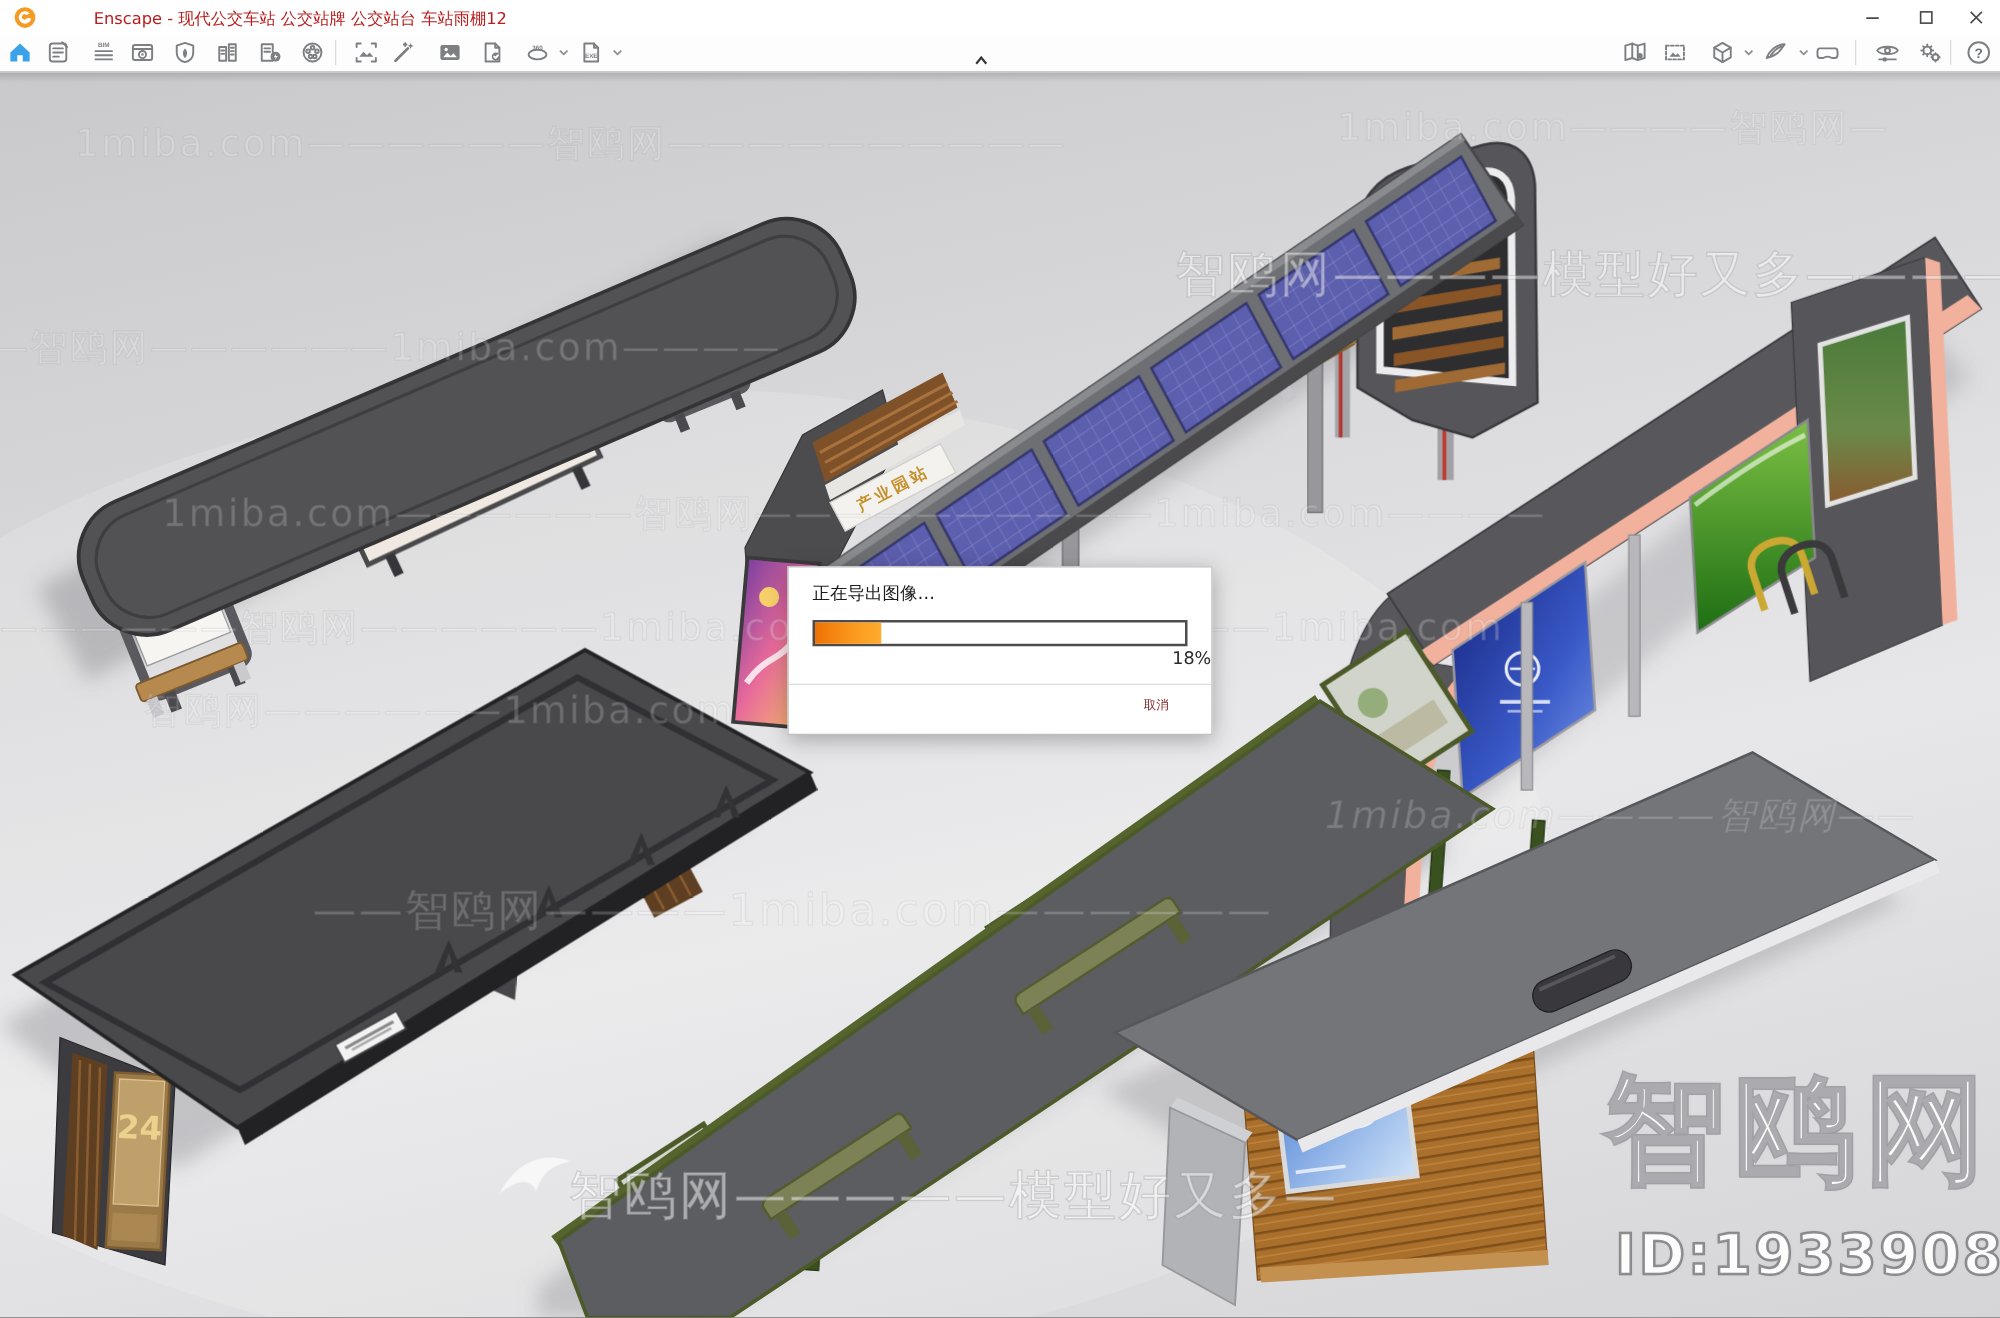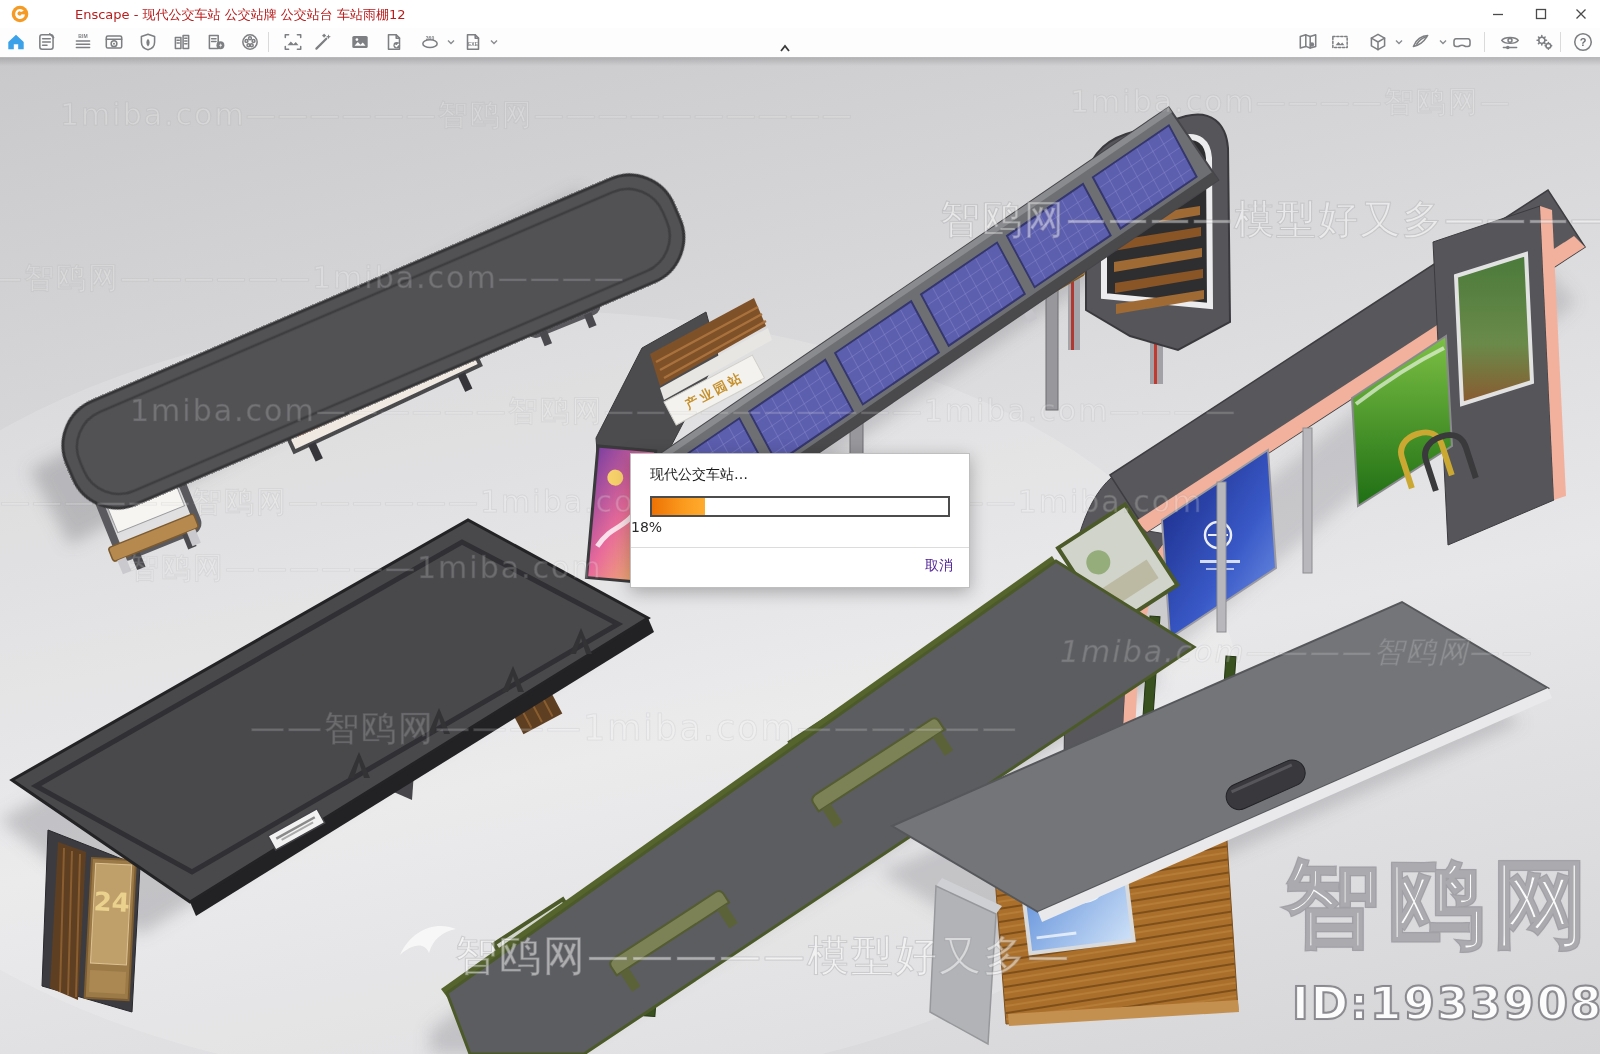--- a/index.html
+++ b/index.html
@@ -35,23 +35,23 @@
       text-shadow:0 0 2px rgba(110,110,116,.6);pointer-events:none;}
   .badge-id{position:absolute;left:1292px;top:920px;font-size:45px;letter-spacing:2px;font-weight:600;
       color:rgba(255,255,255,.97);-webkit-text-stroke:2px rgba(125,125,131,.85);
       text-shadow:0 0 2px rgba(100,100,106,.6);pointer-events:none;}
   
   .dialog{position:absolute;left:630px;top:453px;width:338px;height:133px;background:#ffffff;
           border:1px solid #bfbfbf;box-shadow:0 4px 16px rgba(0,0,0,.28);z-index:50;}
   .dialog-title{position:absolute;left:19px;top:12px;font-size:14px;color:#1c1c1c;}
   .track{position:absolute;left:19px;top:42px;width:296px;height:17px;border:2px solid #4c4c4c;background:#fff;}
   .fill{width:0;height:100%;background:linear-gradient(90deg,#ee7205,#fb9b1e 60%,#ffab2e);}
-  .pct{position:absolute;top:65px;left:0;width:100%;text-align:left;font-size:14px;color:#2a2a2a;}
+  .pct{position:absolute;top:65px;left:0;width:100%;text-align:right;font-size:14px;color:#2a2a2a;}
   .dlg-divider{position:absolute;top:93px;left:0;width:100%;height:1px;background:#dcdcdc;}
-  .cancel{position:absolute;top:100px;right:10px;font-size:14px;color:#4c1d95;background:none;border:none;padding:3px 6px;cursor:pointer;}
+  .cancel{position:absolute;top:100px;right:28px;font-size:10px;color:#7f1d1d;background:none;border:none;padding:3px 6px;cursor:pointer;}
 </style>
 </head>
 <body>
 
 <div class="app">
 
   <div class="titlebar">
     <span class="logo">
       <svg width="20" height="20" viewBox="0 0 20 20">
           <circle cx="10" cy="10" r="8.3" fill="#f59a23"></circle>
@@ -511,36 +511,36 @@
       </g>
     </svg>
 
     <div id="watermarks">
         <span class="wm" style="left: 60px; top: 38px; font-size: 30px; opacity: 0.2;">1miba.com——————智鸥网——————————</span>
         <span class="wm" style="left: 1070px; top: 25px; font-size: 30px; opacity: 0.2;">1miba.com————智鸥网—</span>
         <span class="wm" style="left: 940px; top: 135px; font-size: 40px; opacity: 0.45;">智鸥网————模型好又多————</span>
         <span class="wm" style="left: -40px; top: 201px; font-size: 30px; opacity: 0.2;">——智鸥网——————1miba.com————</span>
         <span class="wm" style="left: 130px; top: 311px; font-size: 30px; opacity: 0.2; margin-top: 23px;">1miba.com——————智鸥网——————————1miba.com————</span>
         <span class="wm" style="left: 0px; top: 425px; font-size: 30px; opacity: 0.22;">——————智鸥网——————1miba.com————智鸥网————1miba.com</span>
-        <span class="wm" style="left: 129px; top: 491px; font-size: 30px; opacity: 0.2;">智鸥网——————1miba.com</span>
+        <span class="wm" style="left: 115px; top: 491px; font-size: 30px; opacity: 0.2;">智鸥网——————1miba.com</span>
         <span class="wm" style="left: 1060px; top: 575px; font-size: 30px; opacity: 0.2; font-style: italic;">1miba.com————智鸥网——</span>
         <span class="wm" style="left: 250px; top: 648px; font-size: 35px; opacity: 0.2;">——智鸥网————1miba.com——————</span>
         <span class="wm" style="left: 455px; top: 871px; font-size: 42px; opacity: 0.5;">智鸥网—————模型好又多—</span>
       </div>
 
     <svg class="seagull" width="62" height="44" viewBox="0 0 62 44">
       <path d="M2,36 C14,10 38,2 58,10 C44,13 35,20 31,34 C26,22 13,26 2,36 Z" fill="rgba(255,255,255,0.68)"></path>
     </svg>
     <div class="badge-site">智鸥网</div>
     <div class="badge-id">ID:193390891</div>
     <div class="vshadow"></div>
   </div>
 
   <div class="dialog">
-    <div class="dialog-title">现代公交车站…</div>
+    <div class="dialog-title">正在导出图像…</div>
     <div class="track">
       <div class="fill" style="width: 18%;"></div>
     </div>
     <div class="pct">18%</div>
     <div class="dlg-divider"></div>
     <button class="cancel">取消</button>
   </div>
 
 </div>
 

